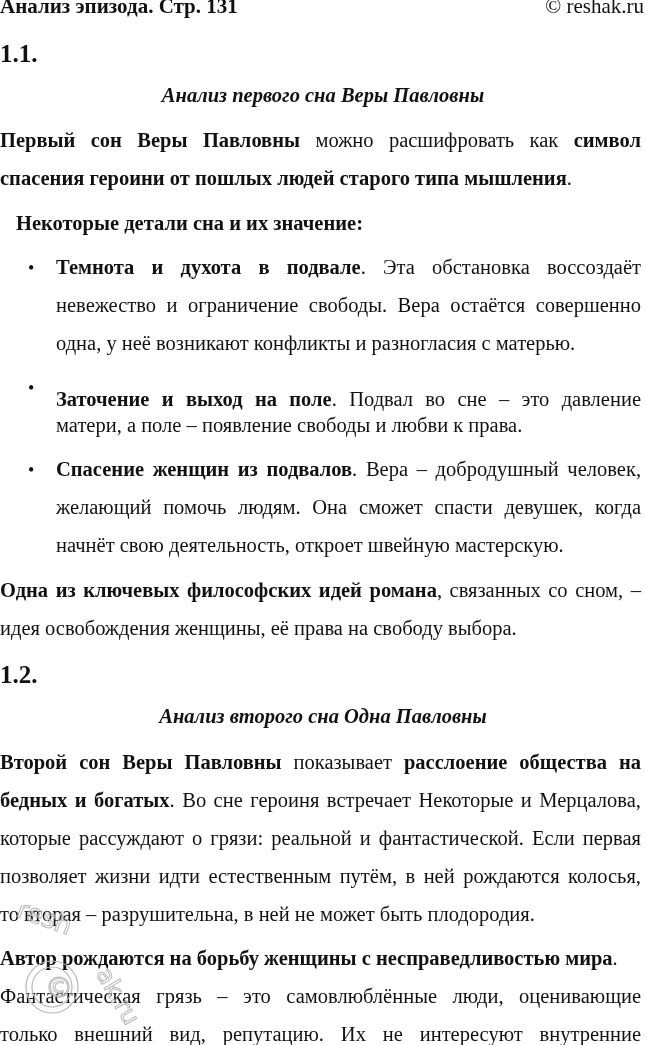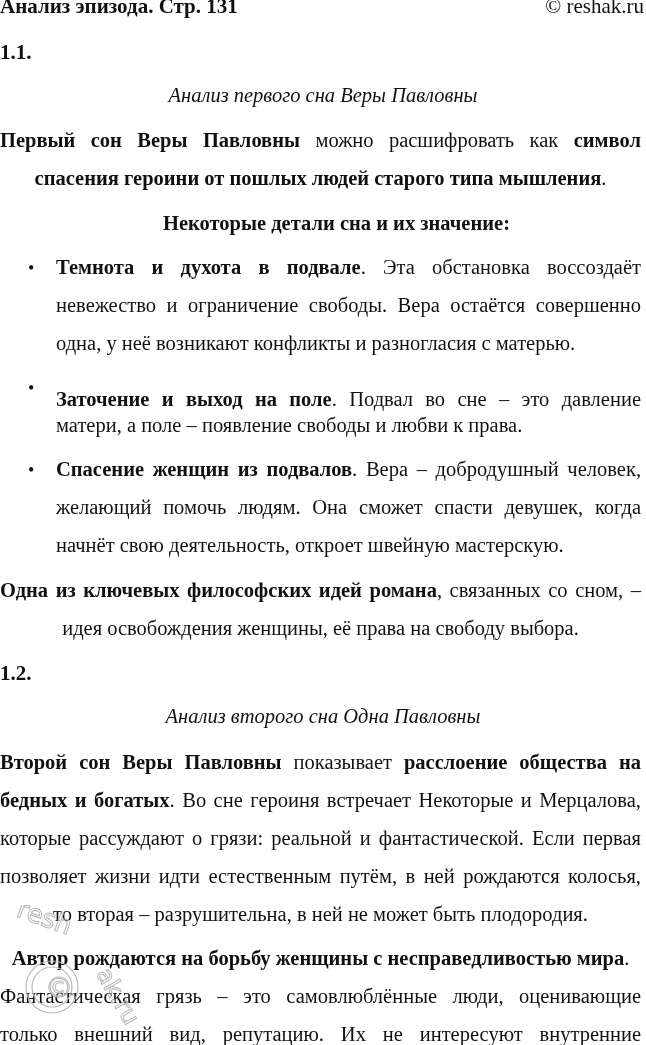--- a/index.html
+++ b/index.html
@@ -5,23 +5,23 @@
   html, body { margin: 0; padding: 0; background: #ffffff; }
   body {
     width: 646px; height: 1045px; overflow: hidden; position: relative;
     font-family: "Liberation Serif", "DejaVu Serif", serif;
     color: #111111; font-size: 20.5px;
   }
   .abs { position: absolute; white-space: nowrap; }
   .hdr { top: -6px; font-weight: bold; font-size: 21px; }
   .hdr-left { left: 0; }
   .hdr-right { right: 2px; font-weight: normal; font-size: 21px; }
-  .num { left: 0; font-weight: bold; font-size: 21px; }
-  .title { left: 0; width: 646px; text-align: center; font-style: italic; font-weight: normal; font-size: 20.5px; }
-  .line { left: 0; width: 641px; text-align: center; }
+  .num { left: 0; font-weight: bold; font-size: 25px; }
+  .title { left: 0; width: 646px; text-align: center; font-style: italic; font-weight: bold; font-size: 20.5px; }
+  .line { left: 0; width: 641px; }
   .just { text-align: justify; text-align-last: justify; }
   .bul-line { left: 56px; width: 585px; }
   .bullet { left: 28px; font-size: 18px; }
   b { font-weight: bold; }
   .wm { position: absolute; left: 0; top: 905px; width: 140px; height: 140px; pointer-events: none; }
 </style>
 </head>
 <body>
 
 <div>

